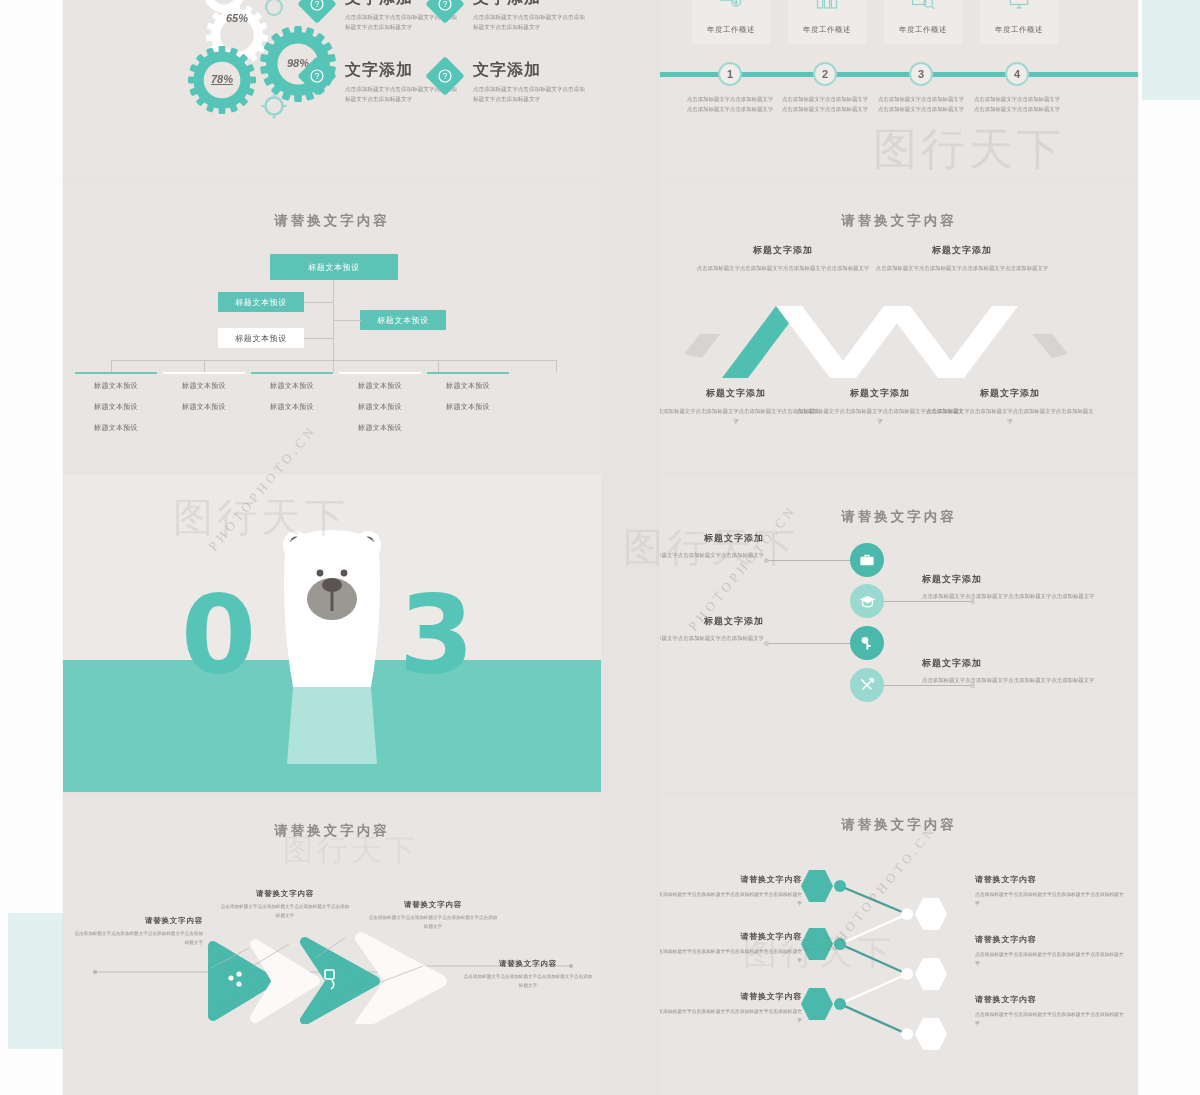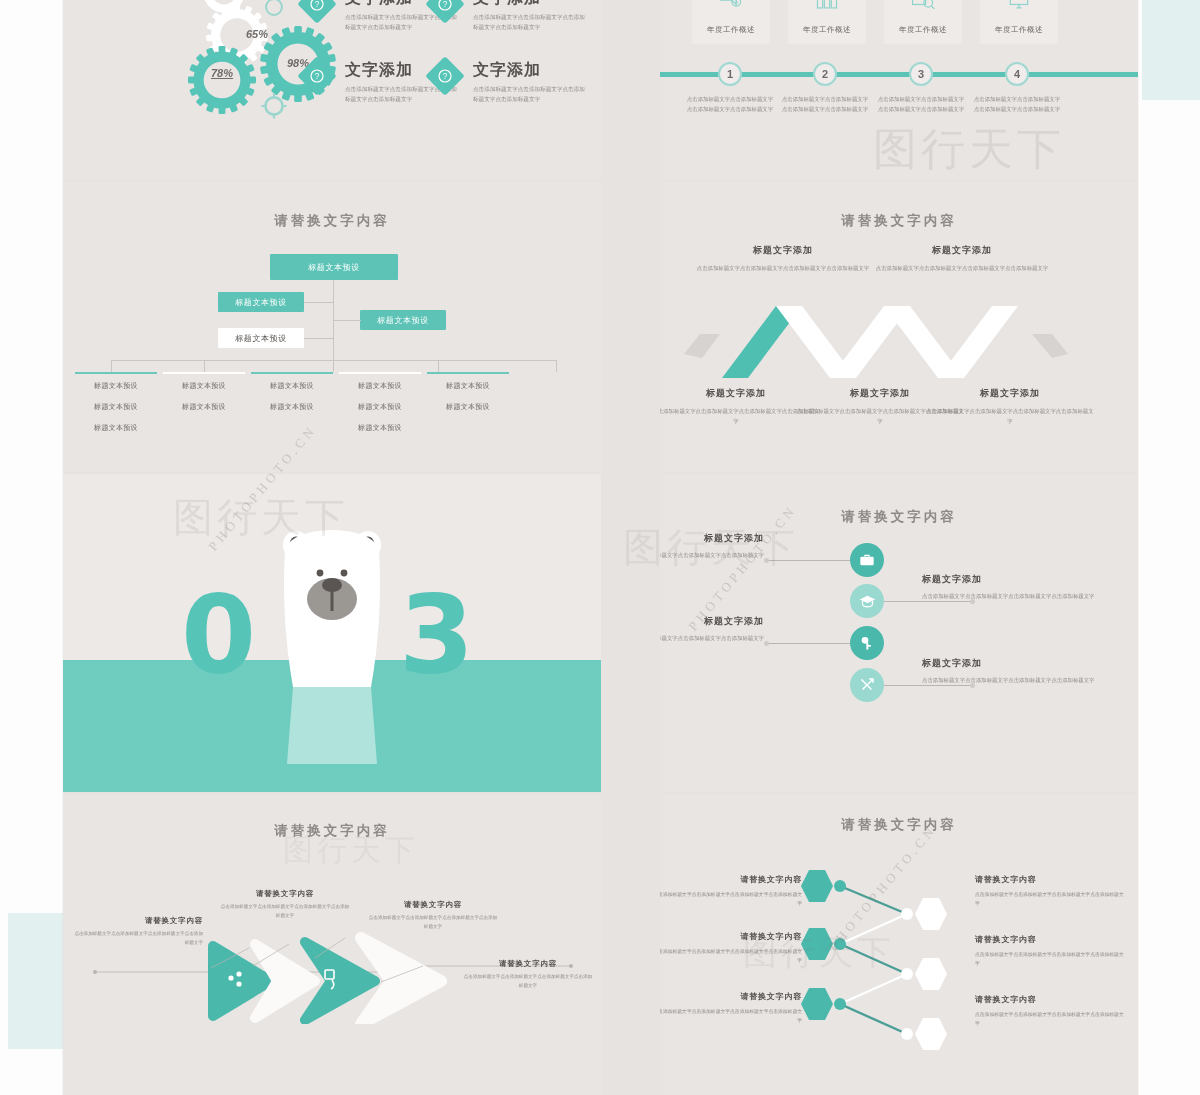--- a/index.html
+++ b/index.html
@@ -215,21 +215,21 @@
               </g>
             <g transform="rotate(312 50 50)">
                 <rect x="45" y="0" width="10" height="16" rx="2"></rect>
               </g>
             <g transform="rotate(336 50 50)">
                 <rect x="45" y="0" width="10" height="16" rx="2"></rect>
               </g>
           </g>
           <circle cx="50" cy="50" r="27" fill="#e8e5e3"></circle>
         </svg>
-        <div class="gear-label" style="top:24px;text-align:right;">65%</div>
+        <div class="gear-label" style="top:8px;">65%</div>
       </div>
       <div class="gear" style="left:197px; top:26px;">
         <svg width="76" height="76" viewBox="0 0 100 100">
           <g fill="#57c4b8">
             <circle cx="50" cy="50" r="42"></circle>
             <g>
                 <rect x="45" y="0" width="10" height="16" rx="2"></rect>
               </g>
             <g transform="rotate(20 50 50)">
                 <rect x="45" y="0" width="10" height="16" rx="2"></rect>
@@ -335,21 +335,21 @@
               </g>
             <g transform="rotate(315 50 50)">
                 <rect x="45" y="0" width="10" height="16" rx="2"></rect>
               </g>
             <g transform="rotate(337.5 50 50)">
                 <rect x="45" y="0" width="10" height="16" rx="2"></rect>
               </g>
           </g>
           <circle cx="50" cy="50" r="27" fill="#e8e5e3"></circle>
         </svg>
-        <div class="gear-label" style="top:21px;text-decoration:underline;">78%</div>
+        <div class="gear-label" style="top:27px;text-decoration:underline;">78%</div>
       </div>
       <div class="gear" style="left:200px; top:-4px;">
         <svg width="22" height="22" viewBox="0 0 100 100">
             <circle cx="50" cy="50" r="36" fill="none" stroke="#9ad6ce" stroke-width="9"></circle>
           </svg>
       </div>
       <div class="gear" style="left:198px; top:93px;">
         <svg width="26" height="26" viewBox="0 0 100 100">
             <circle cx="50" cy="50" r="33" fill="none" stroke="#9ad6ce" stroke-width="10"></circle>
           <g fill="#9ad6ce">

